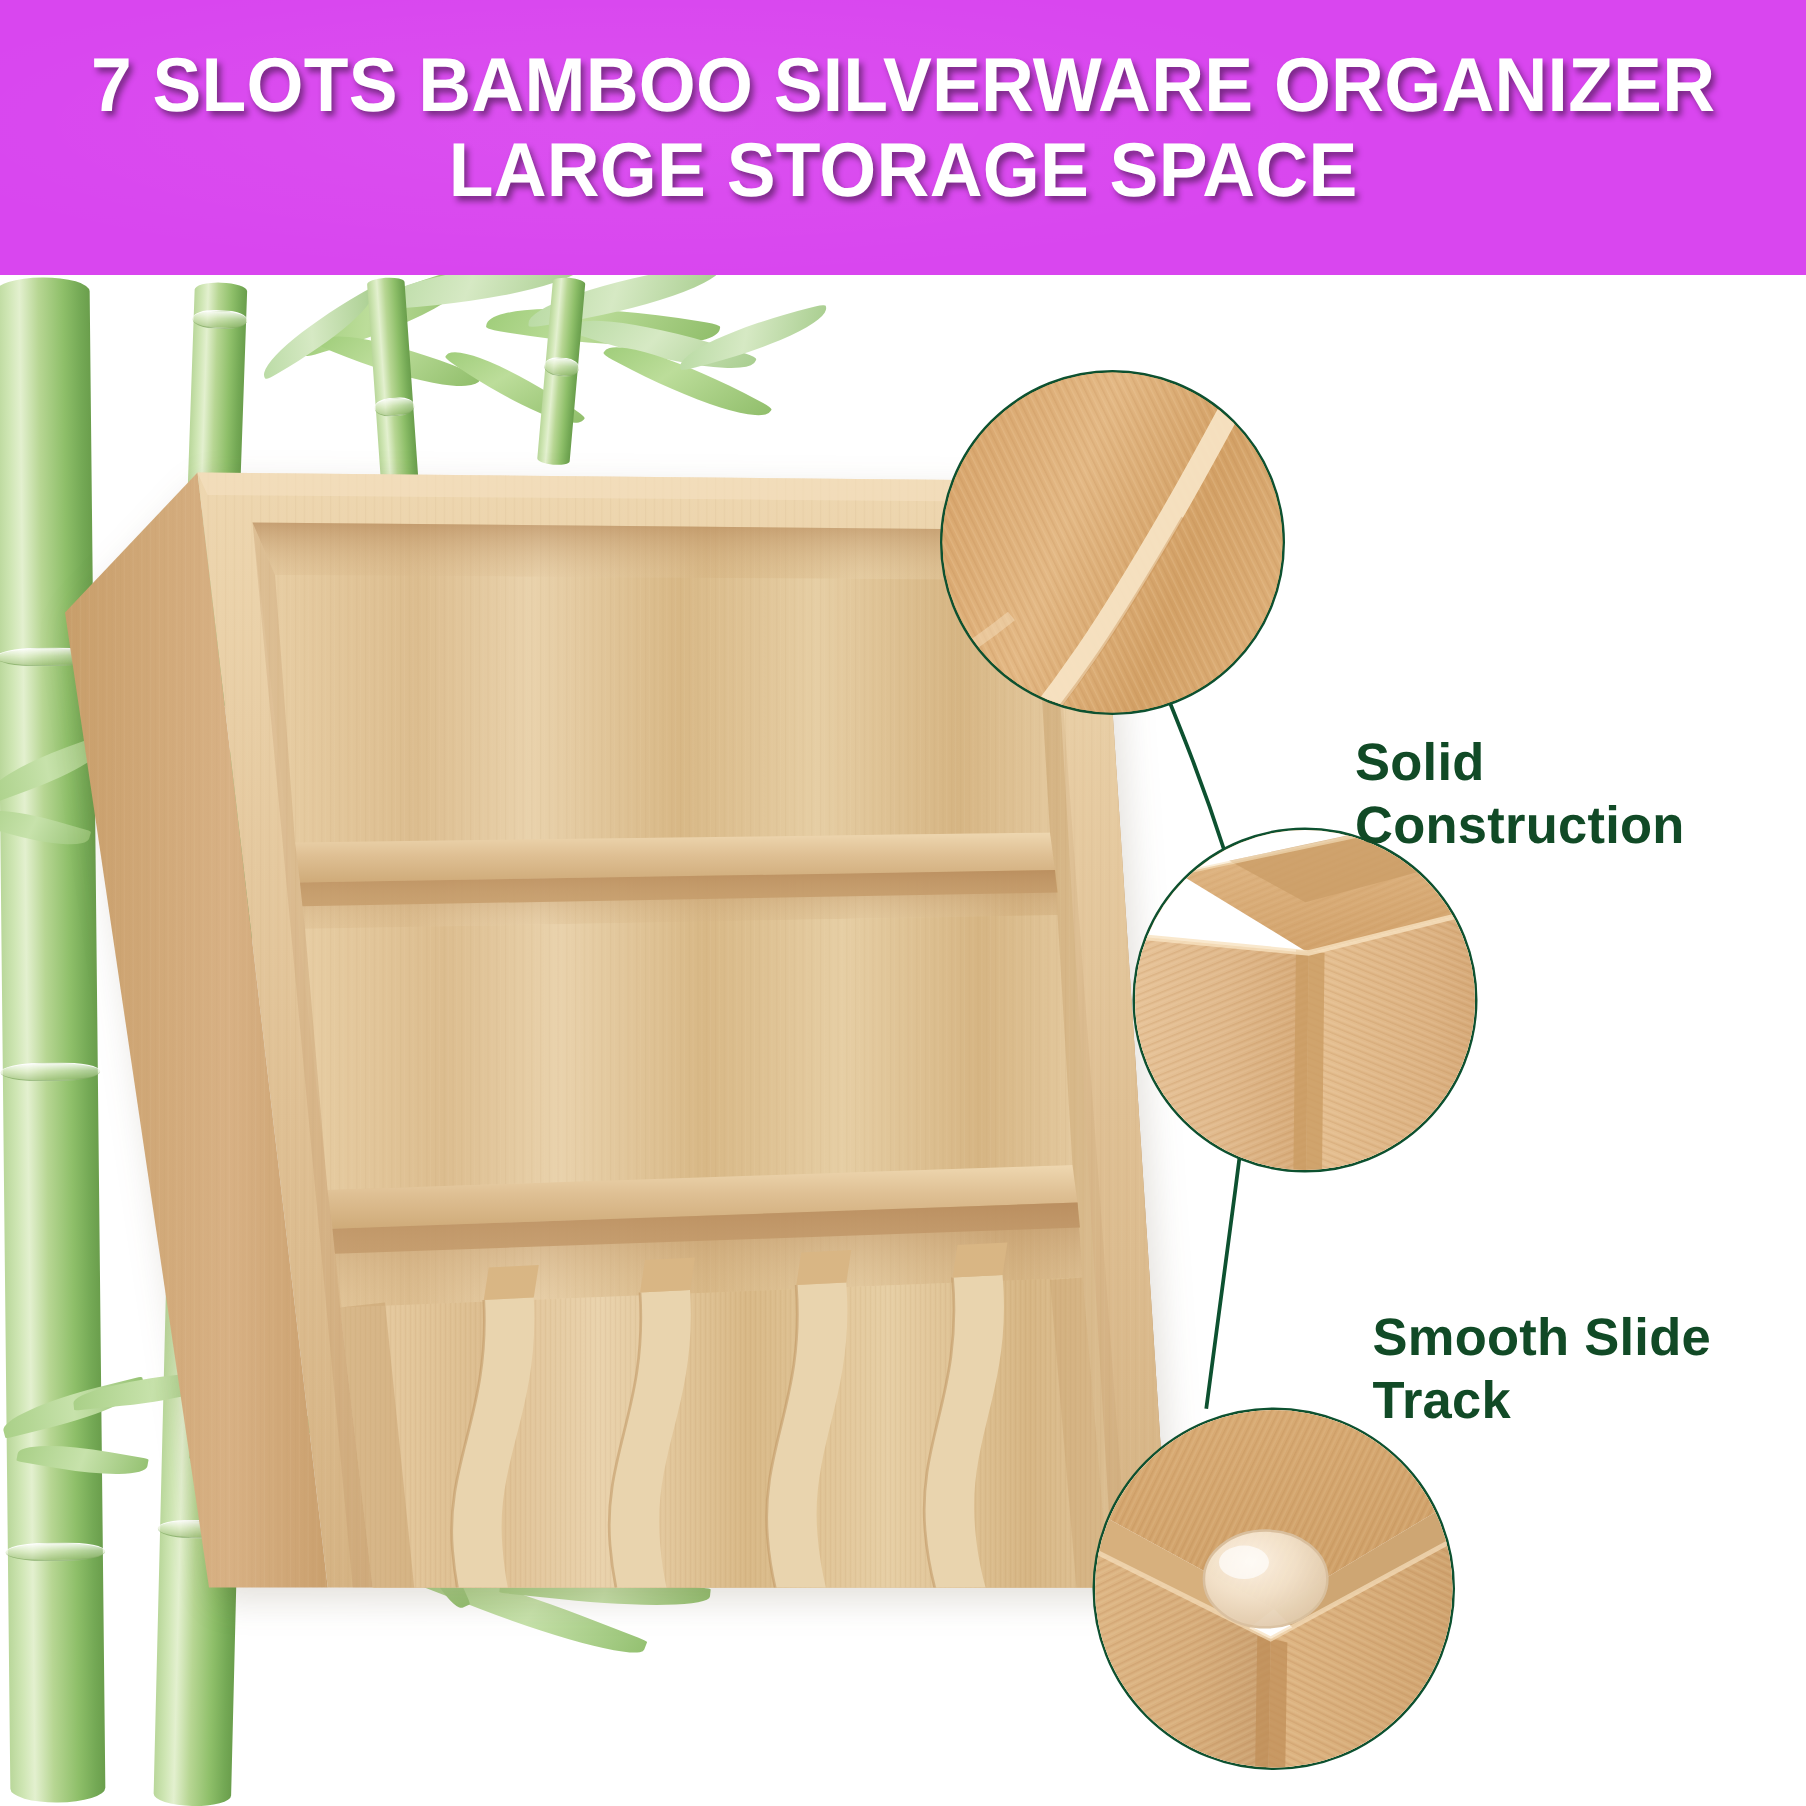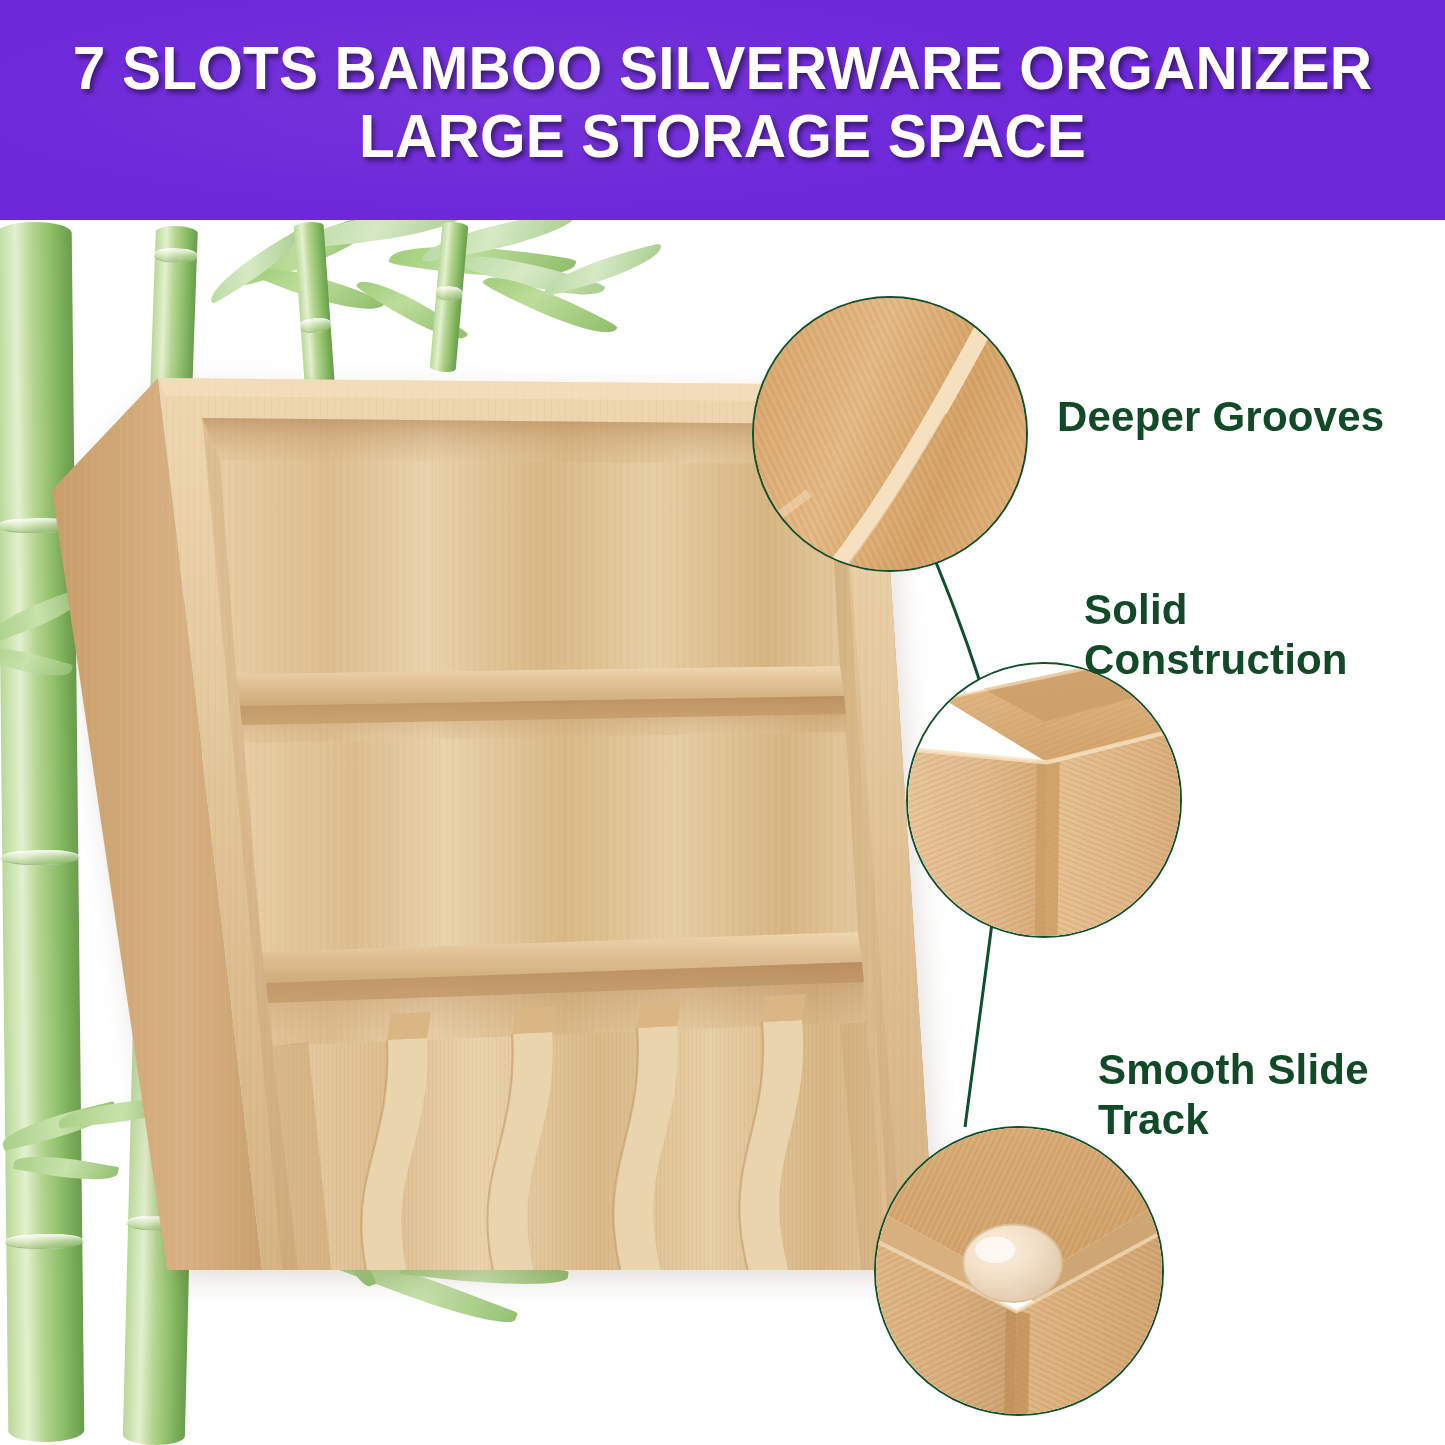--- a/index.html
+++ b/index.html
@@ -18,21 +18,21 @@
     background: #ffffff;
     overflow: hidden;
   }
 
   
   #banner {
     position: absolute;
     left: 0; top: 0;
     width: 1445px;
     height: 220px;
-    background: #6d28d9;
+    background: #d946ef;
     overflow: hidden;
   }
   #banner-sheen {
     position: absolute;
     left: 0; top: 0;
     width: 100%; height: 100%;
     background: radial-gradient(ellipse 60% 80% at 35% 45%, rgba(255,255,255,0.055), rgba(255,255,255,0) 70%);
     pointer-events: none;
   }
   #banner-title {
@@ -339,21 +339,20 @@
 
       <path d="M -20 112 C 40 96, 70 72, 104 34 C 118 18, 130 6, 140 -12" fill="none" stroke="#f7e3c3" stroke-width="13" opacity="0.95" stroke-linecap="round"></path>
       <path d="M -20 120 C 40 104, 70 80, 104 42" fill="none" stroke="#c89256" stroke-width="2" opacity="0.45"></path>
       <path d="M 70 300 C 120 244, 150 196, 186 134 C 208 96, 226 62, 244 28" fill="none" stroke="#f7e3c3" stroke-width="14" opacity="0.95" stroke-linecap="round"></path>
       <path d="M 78 300 C 128 244, 158 196, 194 134" fill="none" stroke="#c89256" stroke-width="2" opacity="0.4"></path>
       <path d="M 180 312 C 224 268, 252 230, 290 176 C 304 156, 314 142, 326 126" fill="none" stroke="#f7e3c3" stroke-width="13" opacity="0.95" stroke-linecap="round"></path>
       <path d="M -10 250 C 30 236, 56 220, 86 196" fill="none" stroke="#f2d8b4" stroke-width="7" opacity="0.55"></path>
     </svg>
   </div>
 
-  <div class="callout-label" style="left:1057px; top:392px; width:380px;">Deeper Grooves</div>
 
   <div class="connector" style="left:955px; top:905px; width:120px; height:235px;">
     <svg width="120" height="235" viewBox="0 0 120 235">
       <path d="M 38 10 C 30 74, 22 128, 10 222" fill="none" stroke="#0d5130" stroke-width="3"></path>
     </svg>
   </div>
 
   <div class="callout-circle" style="left:906px; top:662px; width:272px; height:272px;">
     <svg class="wood-fill" viewBox="0 0 300 300" preserveAspectRatio="none">
       <defs>

